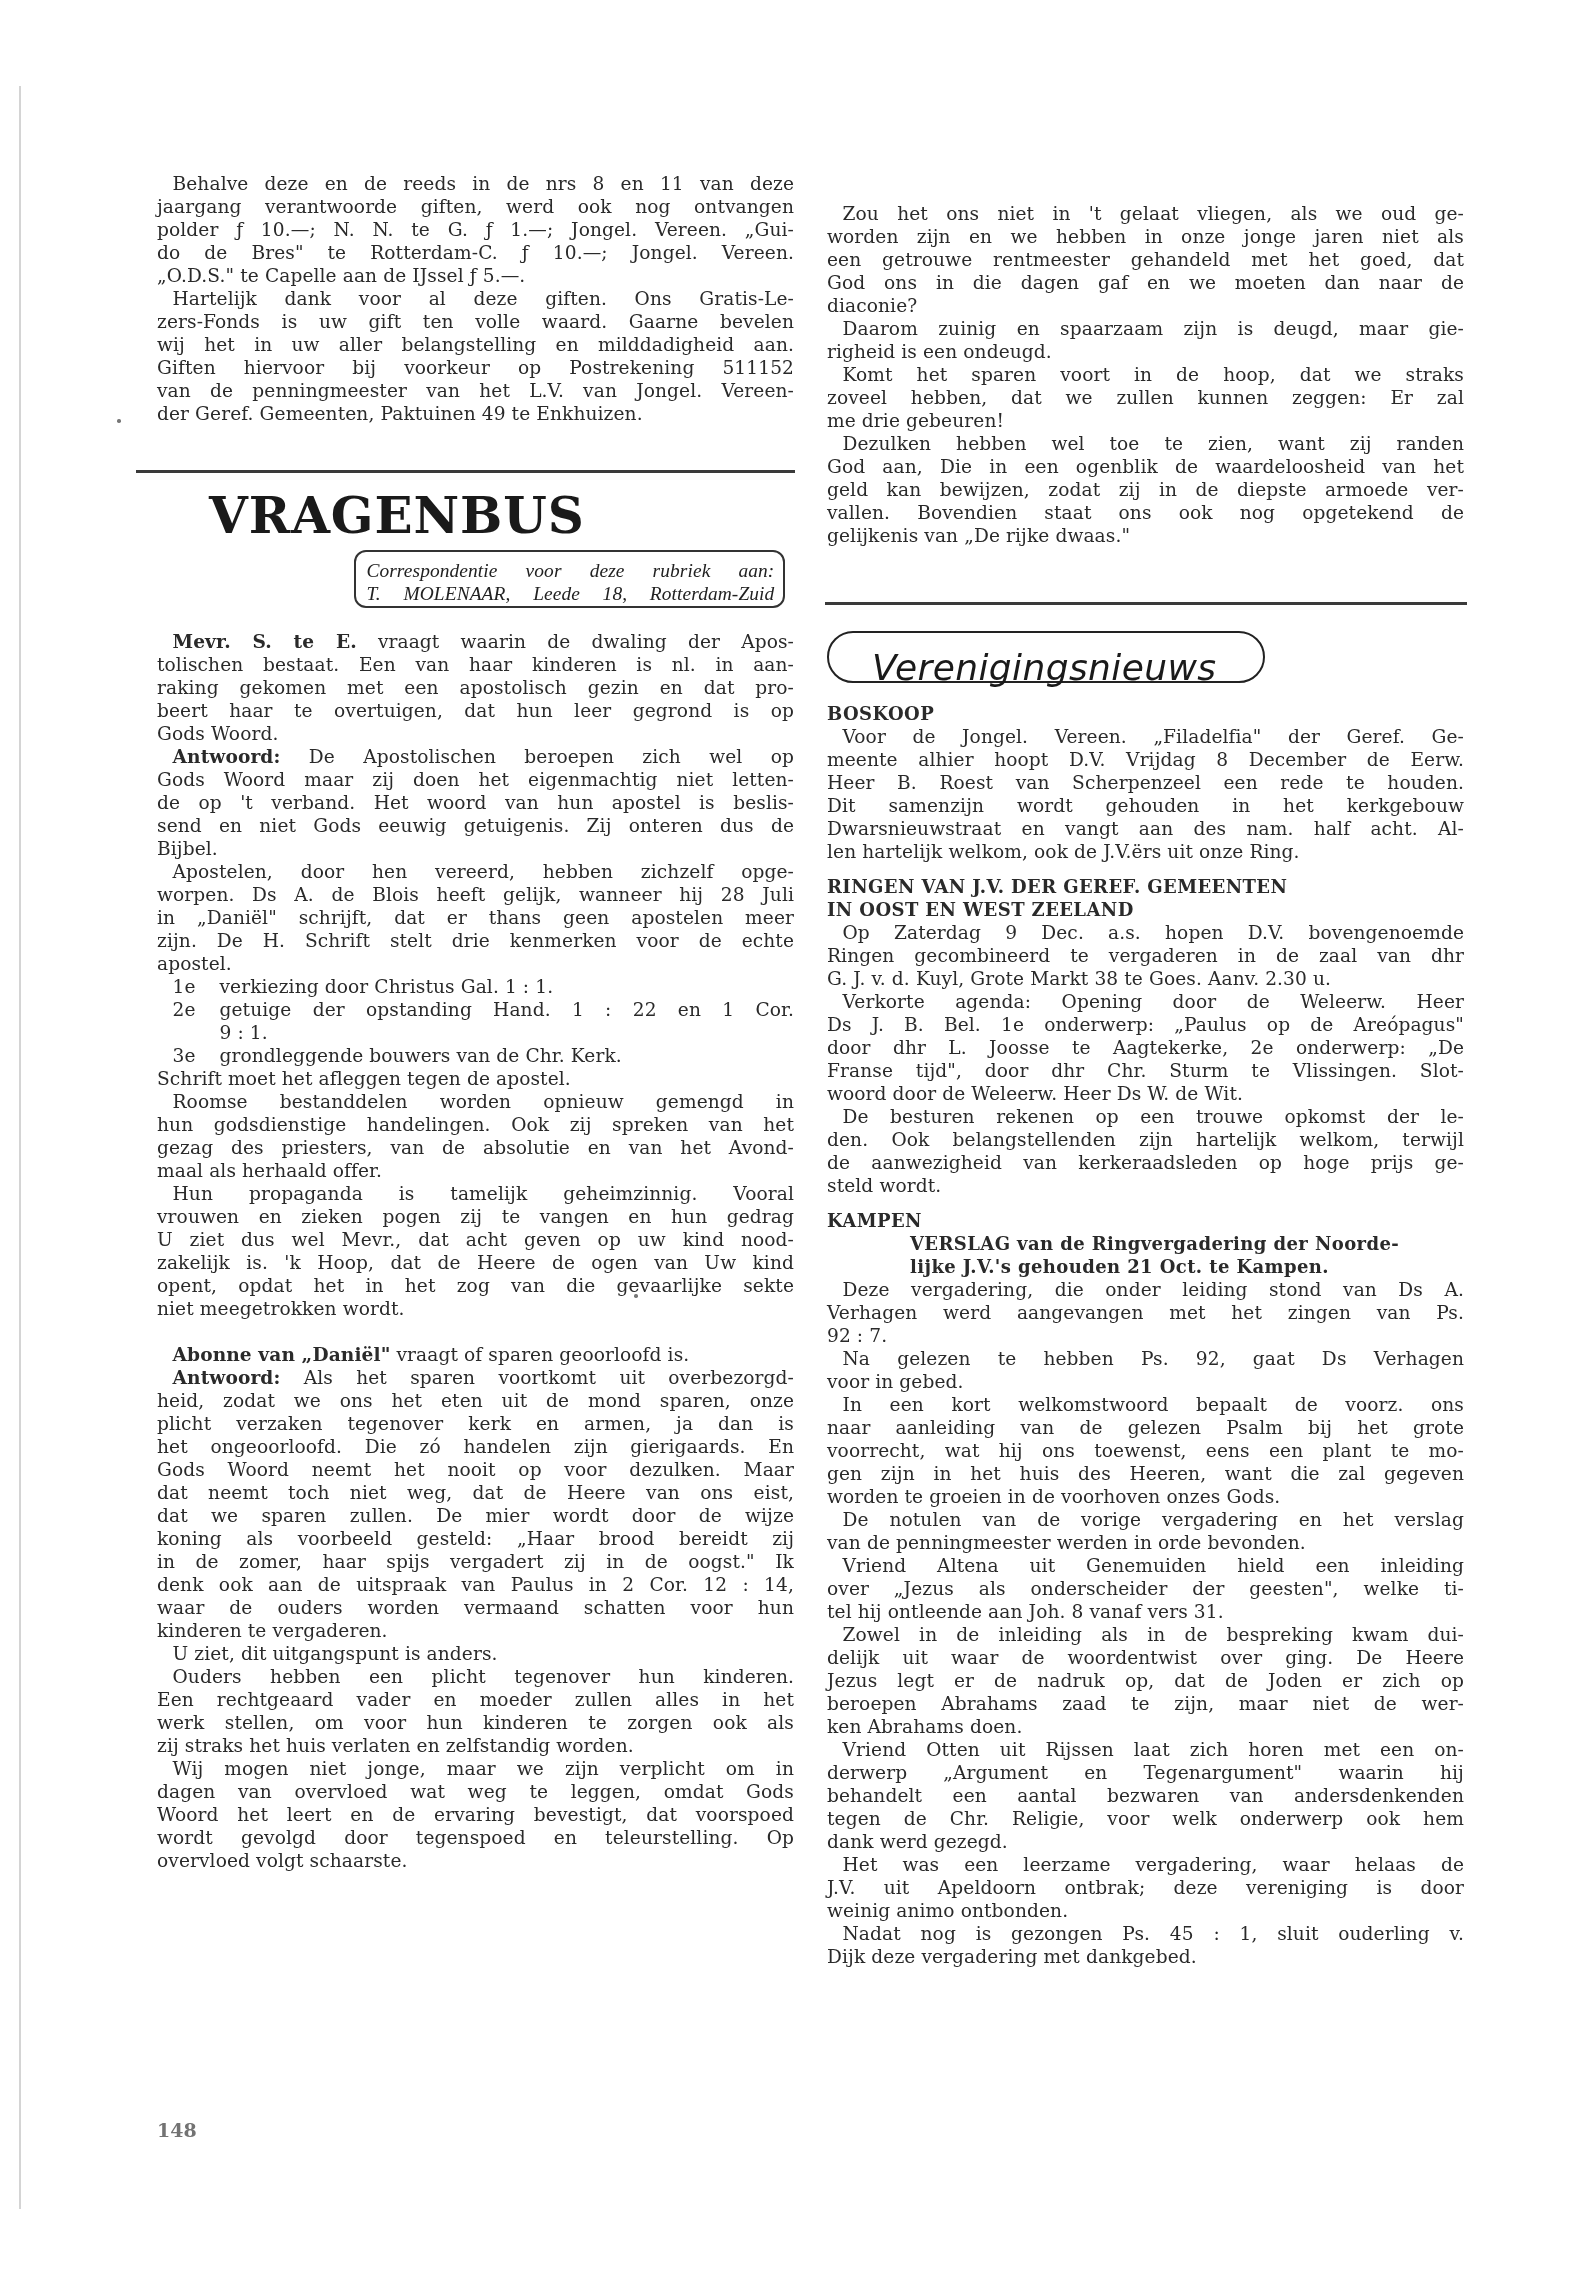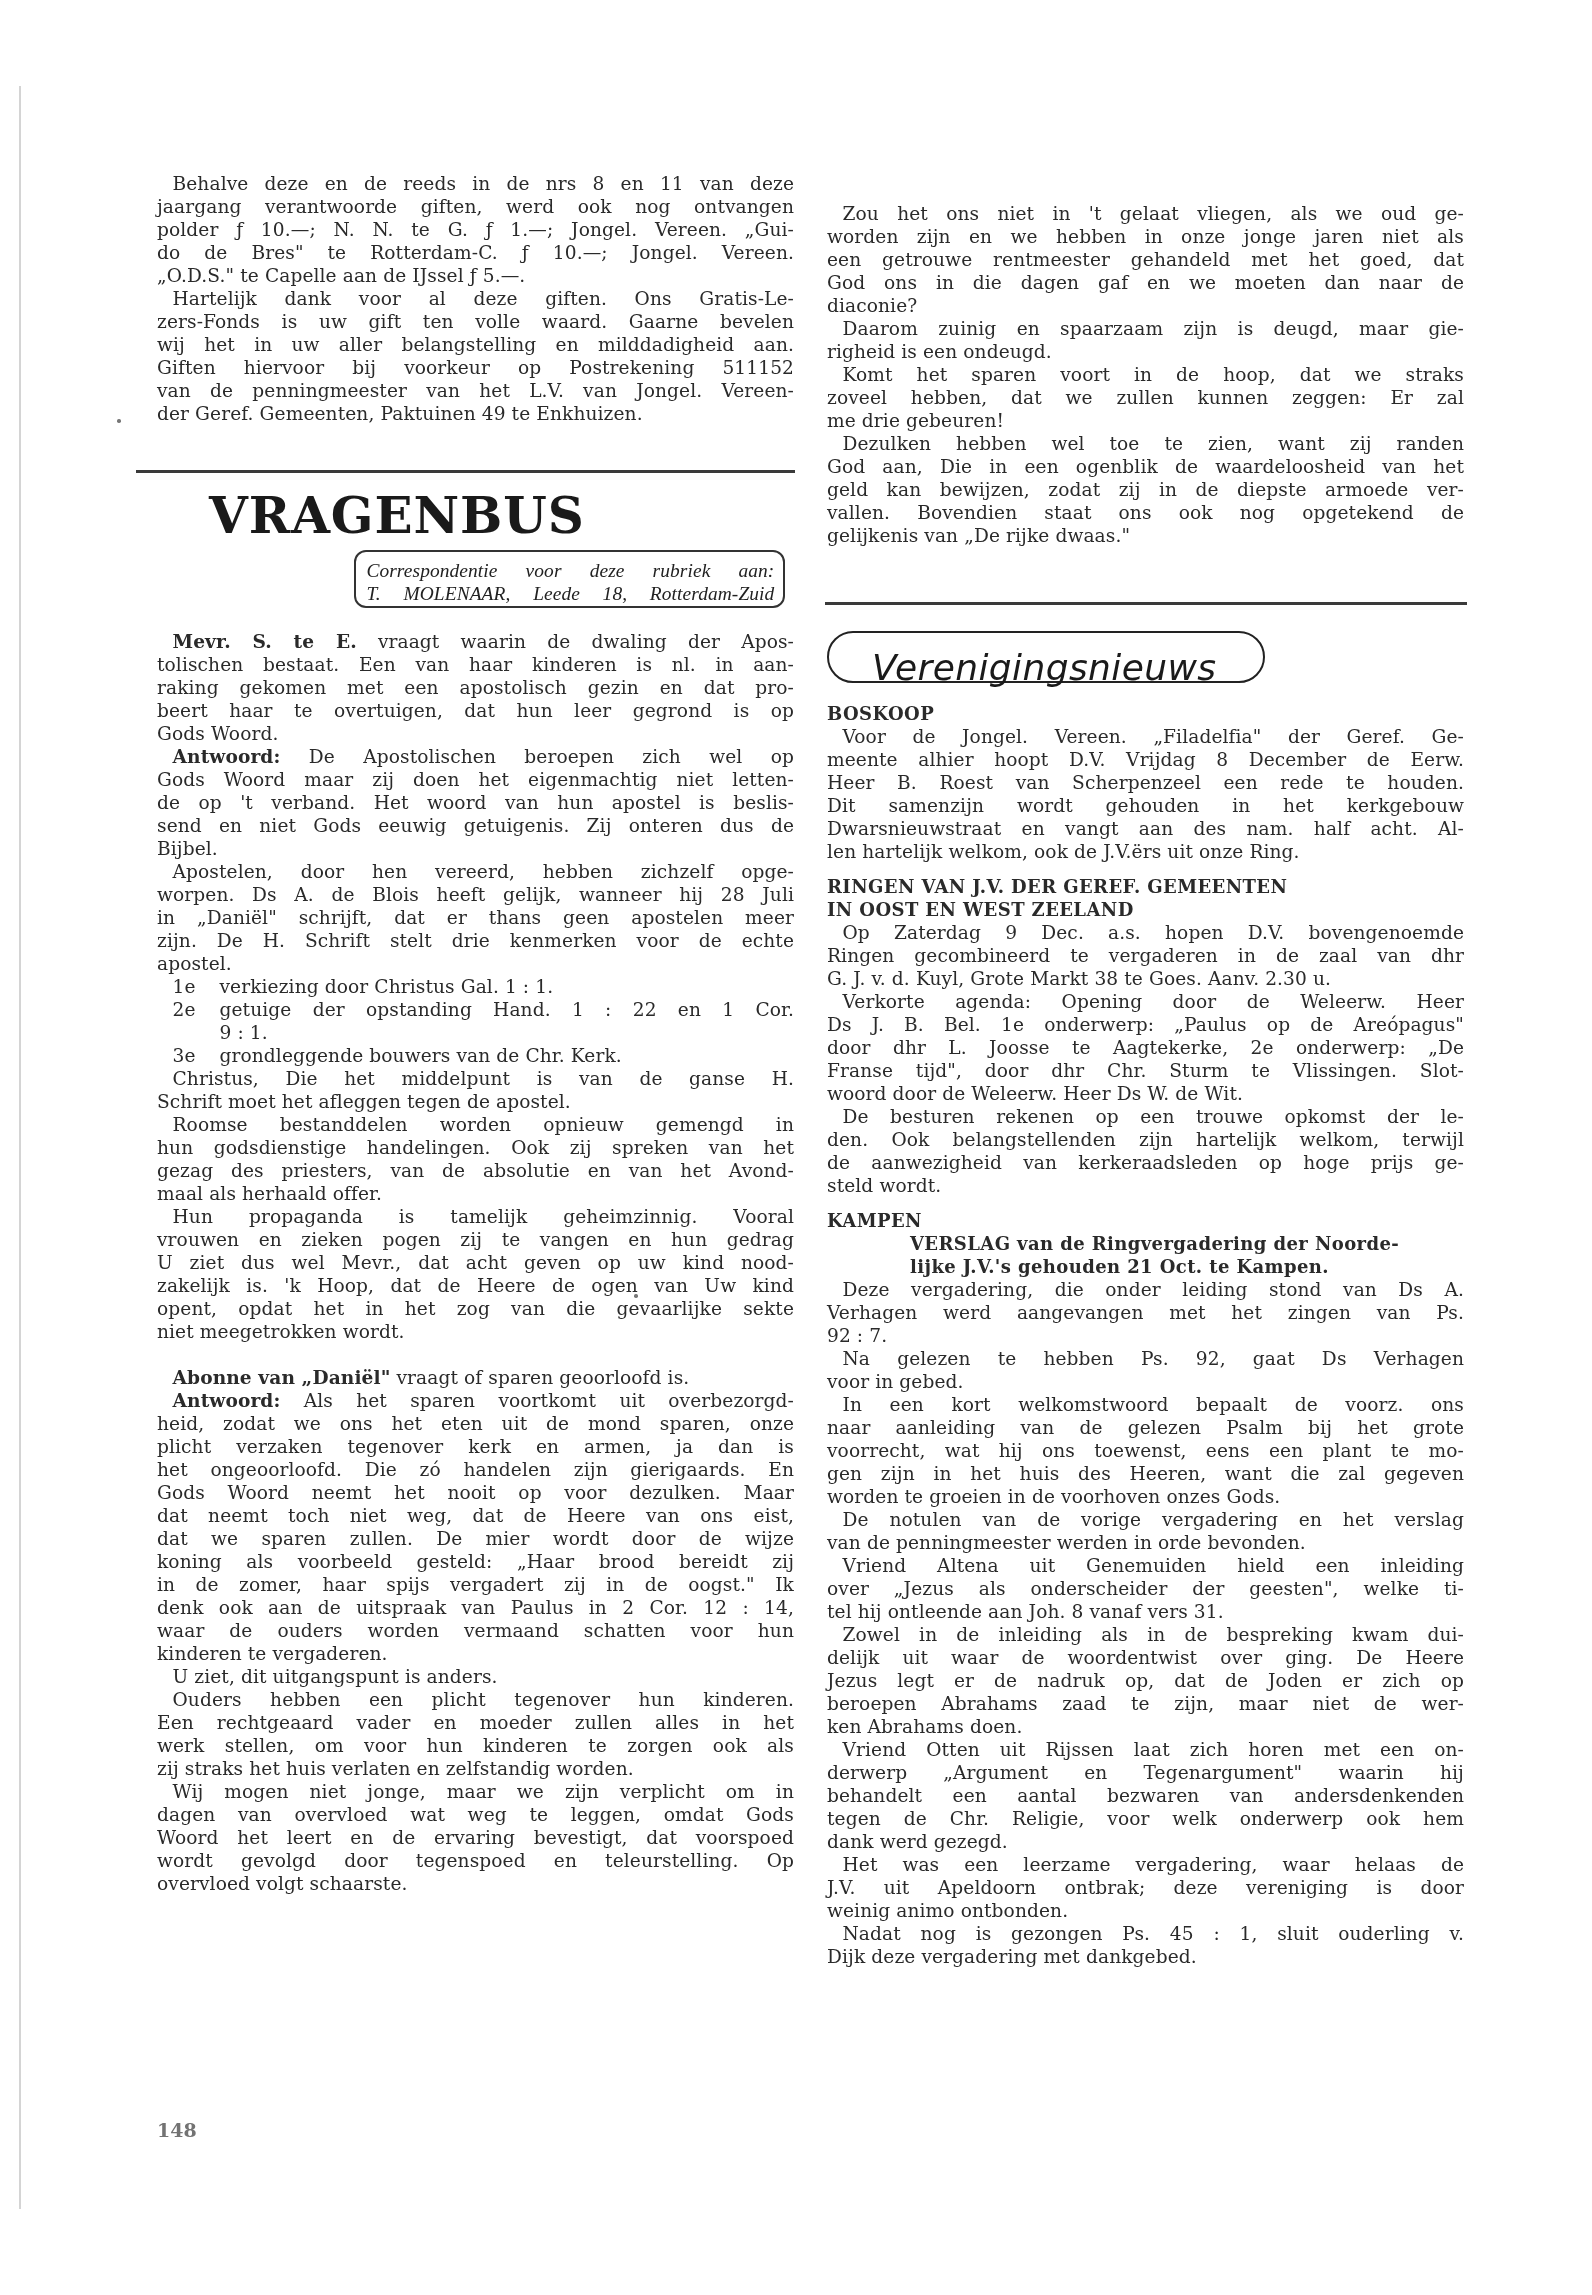--- a/index.html
+++ b/index.html
@@ -95,21 +95,20 @@
     </div>
     <div class="list-row">
       <span class="list-num"></span>
       <span class="list-txt last">9 : 1.</span>
     </div>
     <div class="list-row">
       <span class="list-num">3e</span>
       <span class="list-txt last">grondleggende bouwers van de Chr. Kerk.</span>
     </div>
 
-    <span class="ln ind">Christus, Die het middelpunt is van de ganse H.</span>
     <span class="ln last">Schrift moet het afleggen tegen de apostel.</span>
 
     <span class="ln ind">Roomse bestanddelen worden opnieuw gemengd in</span>
     <span class="ln">hun godsdienstige handelingen. Ook zij spreken van het</span>
     <span class="ln">gezag des priesters, van de absolutie en van het Avond-</span>
     <span class="ln last">maal als herhaald offer.</span>
 
     <span class="ln ind">Hun propaganda is tamelijk geheimzinnig. Vooral</span>
     <span class="ln">vrouwen en zieken pogen zij te vangen en hun gedrag</span>
     <span class="ln">U ziet dus wel Mevr., dat acht geven op uw kind nood-</span>

